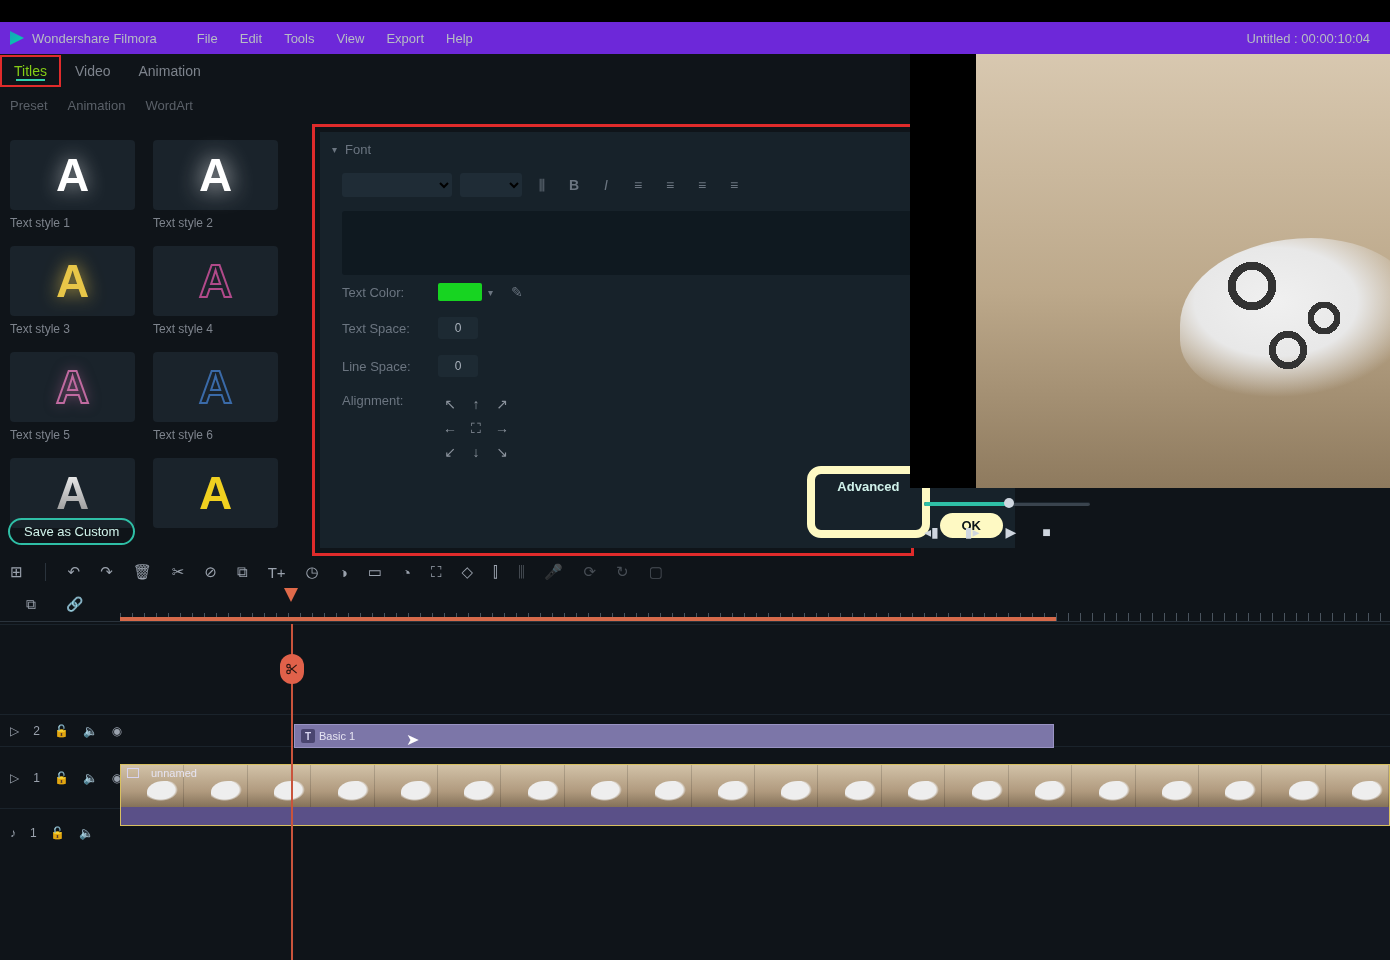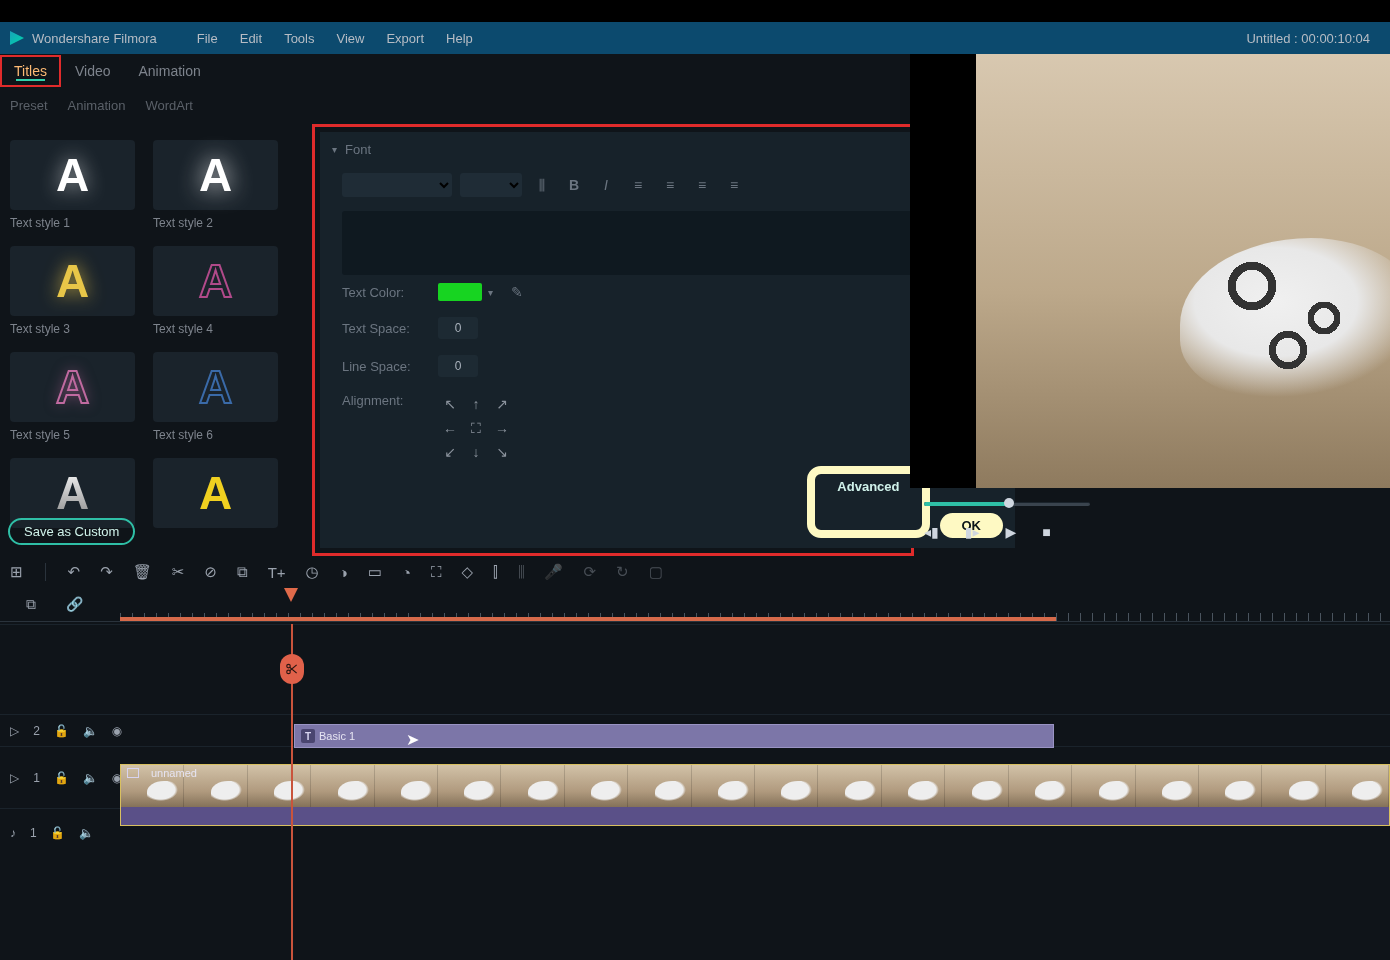--- a/index.html
+++ b/index.html
@@ -2,31 +2,31 @@
 <html><head>
 <meta charset="utf-8">
 <style>
 * { margin: 0; padding: 0; box-sizing: border-box; font-family: -apple-system, Segoe UI, sans-serif; user-select: none; }
 body { background: #0f1419; color: #c0c5cc; width: 1390px; height: 960px; overflow: hidden; position: relative; }
 
 
 .topblack { height: 22px; background: #000; }
 
 
-.menubar { height: 28px; background: #0c4a6e; display: flex; align-items: center; padding: 16px 10px; font-size: 13px; color: #b6bcc4; }
+.menubar { height: 28px; background: #6d28d9; display: flex; align-items: center; padding: 16px 10px; font-size: 13px; color: #b6bcc4; }
 .menubar .logo { width: 14px; height: 14px; background: linear-gradient(135deg,#17a2b8,#00d4aa); clip-path: polygon(0 0,100% 50%,0 100%); margin-right: 8px; }
 .menubar .appname { margin-right: 40px; }
 .menubar .mitem { margin-right: 22px; cursor: pointer; }
 .menubar .spacer { flex: 1; }
 .menubar .docname { margin-right: 10px; }
 
 
 .tabrow { height: 34px; display: flex; align-items: center; font-size: 14px; }
 .tabrow .tab { padding: 8px 14px; color: #7d838c; cursor: pointer; position: relative; }
-.tabrow .tab.active { color: #fdba74; }
+.tabrow .tab.active { color: #84cc16; }
 .tabrow .tab.active::after { content:""; position:absolute; left:14px; right:14px; bottom:4px; height:2px; background:#31d1ab; }
 .tabrow .tab.boxed { border: 2px solid #e02b2b; padding: 6px 12px; margin-left: 0; }
 
 
 .subtabs { height: 34px; display: flex; align-items: center; font-size: 13px; color: #5a6068; padding-left: 10px; }
 .subtabs span { margin-right: 20px; cursor: pointer; }
 
 
 .thumbs { position: absolute; left: 10px; top: 140px; width: 300px; display: flex; flex-wrap: wrap; gap: 16px 18px; }
 .thumb { width: 125px; }

